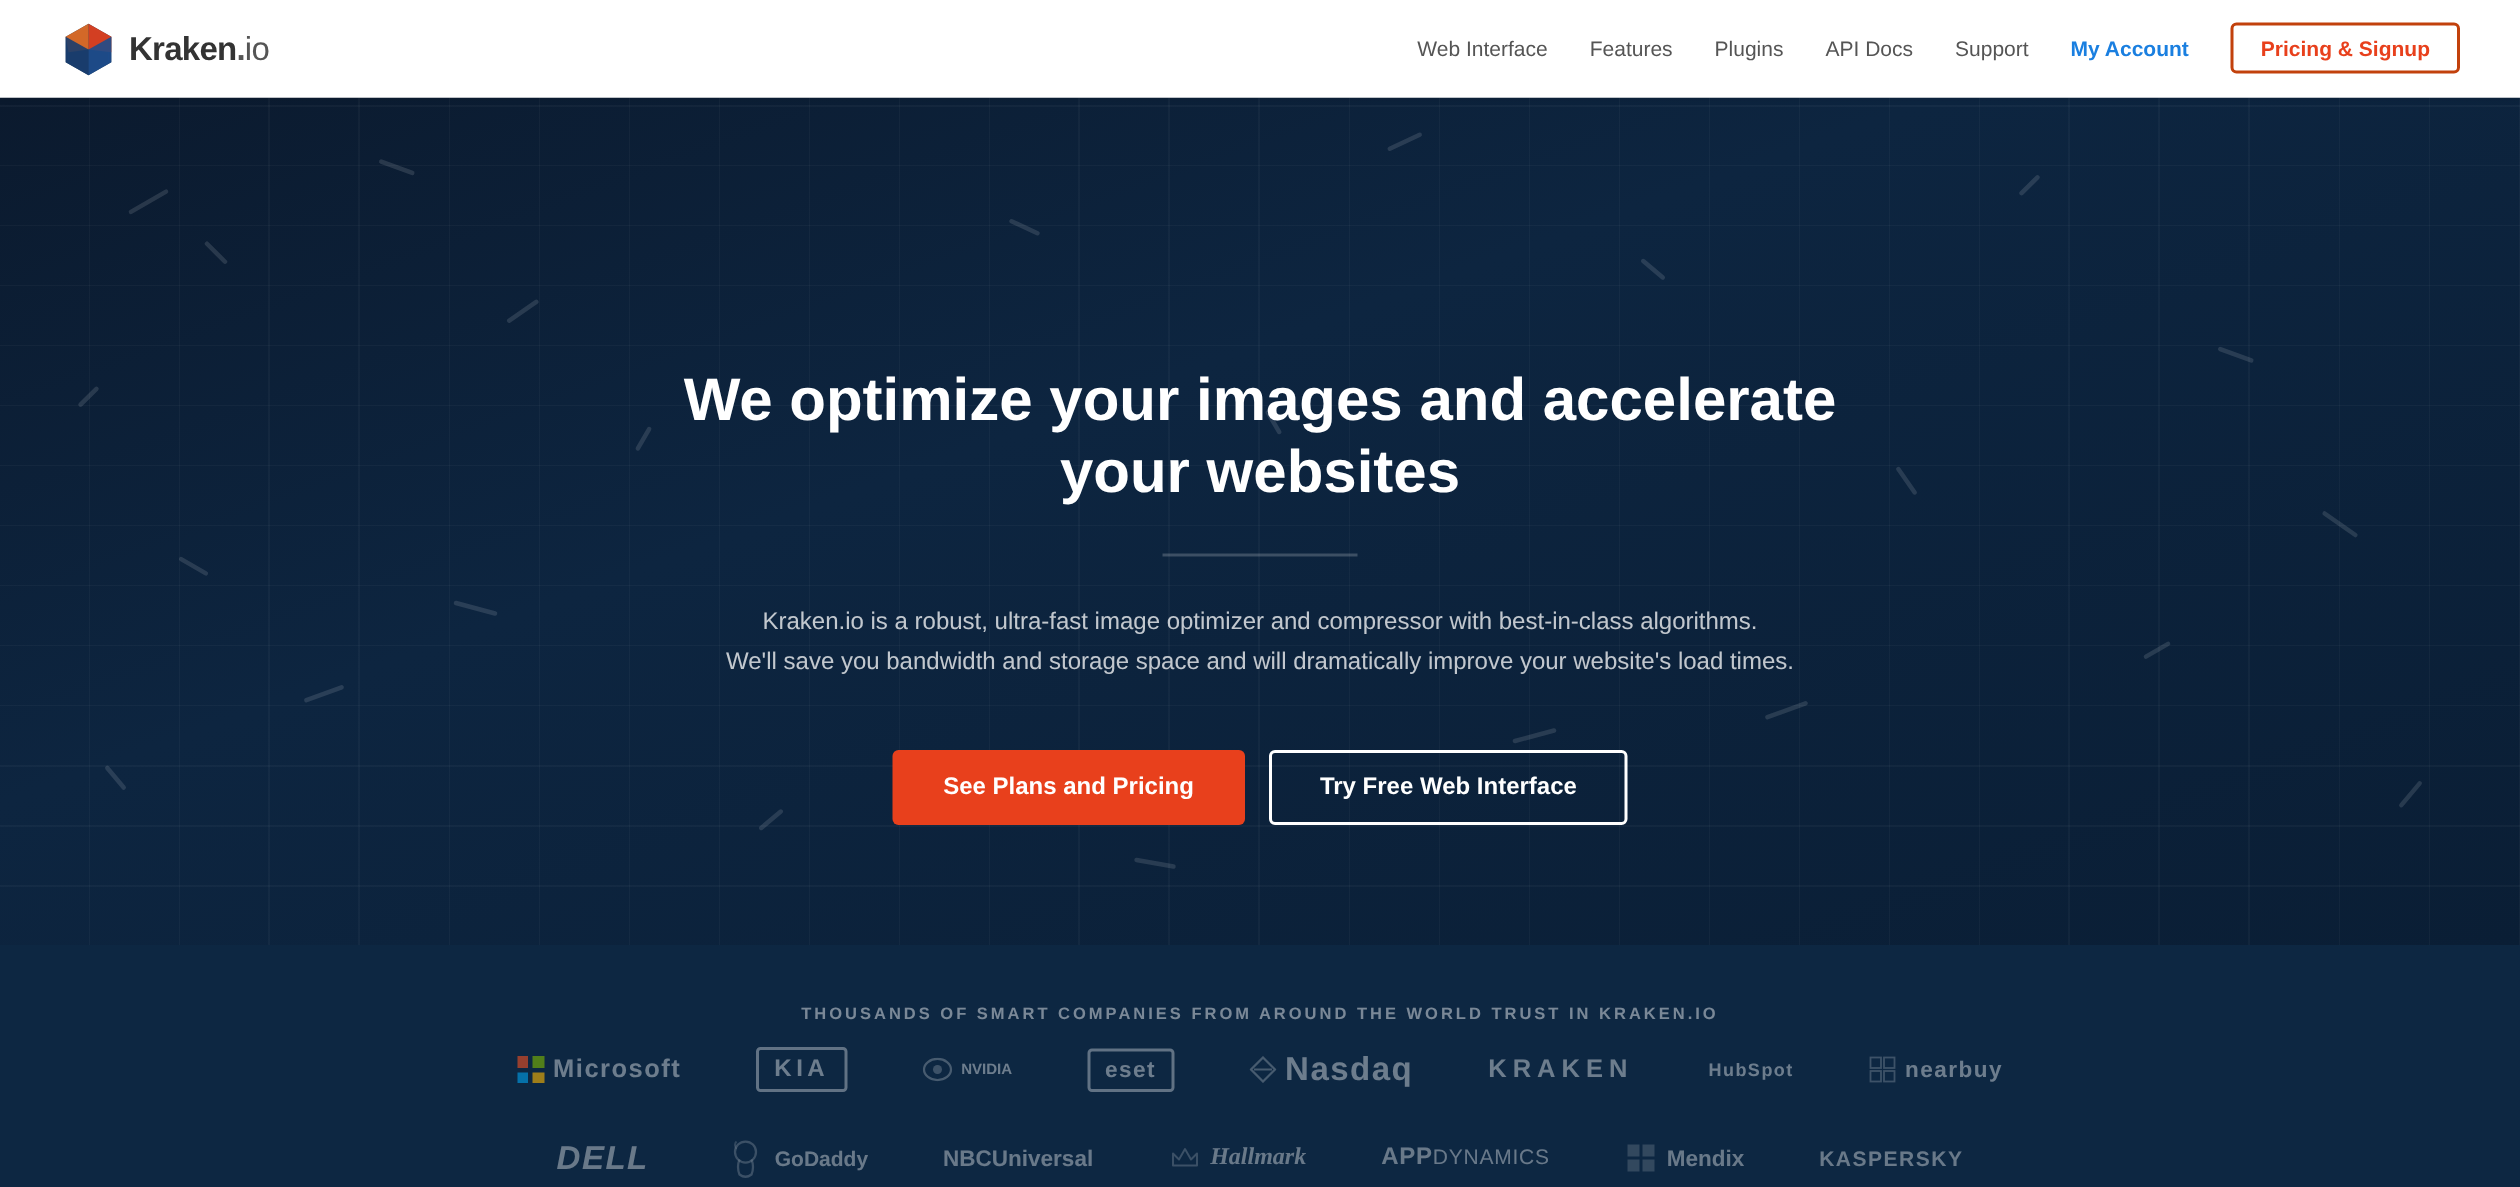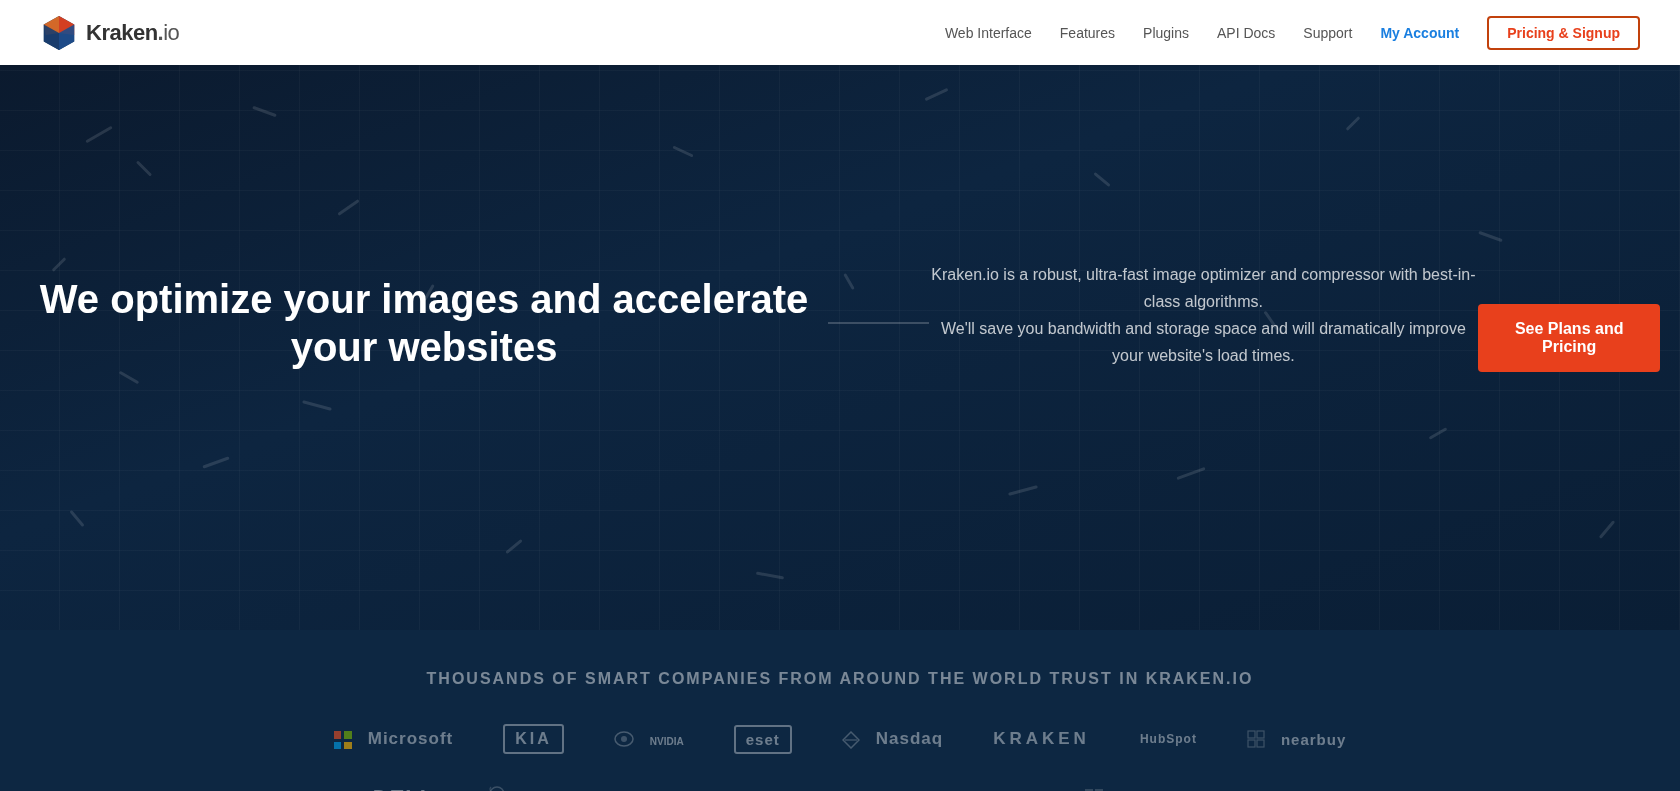--- a/index.html
+++ b/index.html
@@ -55,21 +55,21 @@
       border-radius: 4px;
       font-weight: 600;
       font-size: 14px;
     }
 
     
     .hero {
       background: linear-gradient(160deg, #0b1a2e 0%, #0d2540 40%, #0a1e35 100%);
       min-height: 565px;
       display: flex;
-      flex-direction: row;
+      flex-direction: column;
       align-items: center;
       justify-content: flex-end;
       text-align: center;
       position: relative;
       overflow: hidden;
       padding: 60px 20px 80px;
     }
     
     .hero::before {
       content: '';
@@ -149,49 +149,49 @@
     }
 
     
     .logos-section {
       background: #0d2742;
       padding: 40px 20px 50px;
       text-align: center;
     }
     .logos-tagline {
       color: rgba(255,255,255,0.45);
-      font-size: 16px;
+      font-size: 11px;
       font-weight: 600;
       letter-spacing: 2px;
       text-transform: uppercase;
-      margin-bottom: 36px;
+      margin-bottom: 16px;
     }
     .logos-row {
       display: flex;
       align-items: center;
       justify-content: center;
       gap: 50px;
       flex-wrap: wrap;
       margin-bottom: 30px;
     }
     .logo-item {
       color: rgba(255,255,255,0.4);
       font-size: 18px;
       font-weight: 700;
       letter-spacing: 1px;
       display: flex;
-      align-items: flex-end;
-      gap: 16px;
+      align-items: center;
+      gap: 6px;
       white-space: nowrap;
     }
     .logo-item.microsoft { font-size: 17px; font-weight: 600; }
     .logo-item.kia { font-size: 16px; letter-spacing: 3px; border: 2px solid rgba(255,255,255,0.35); padding: 4px 10px; border-radius: 3px; }
     .logo-item.nvidia { font-size: 10px; font-weight: 900; letter-spacing: 0px; }
     .logo-item.eset { border: 2px solid rgba(255,255,255,0.35); padding: 4px 10px; border-radius: 3px; font-size: 15px; }
-    .logo-item.nasdaq { font-size: 17px; }
+    .logo-item.nasdaq { font-size: 22px; }
     .logo-item.tesla { font-size: 17px; letter-spacing: 4px; }
     .logo-item.hubspot { font-size: 12px; }
     .logo-item.nearbuy { font-size: 15px; }
     .logo-icon-ms {
       display: grid;
       grid-template-columns: 1fr 1fr;
       gap: 3px;
       width: 18px;
       height: 18px;
     }
@@ -284,20 +284,21 @@
   </div>
 
   <h1 class="hero-title">We optimize your images and accelerate your websites</h1>
   <div class="hero-divider"></div>
   <p class="hero-subtitle">
     <span>Kraken.io is a robust, ultra-fast image optimizer and compressor with best-in-class algorithms.</span><br>
     <span>We'll save you bandwidth and storage space and will dramatically improve your website's load times.</span>
   </p>
   <div class="hero-buttons">
     <a href="#" class="btn-primary">See Plans and Pricing</a>
+    <a href="#" class="btn-secondary">Try Free Web Interface</a>
   </div>
 </section>
 
 <section class="logos-section">
   <p class="logos-tagline">THOUSANDS OF SMART COMPANIES FROM AROUND THE WORLD TRUST IN KRAKEN.IO</p>
 
   <div class="logos-row">
 
     <div class="logo-item microsoft">
       <div class="logo-icon-ms">

